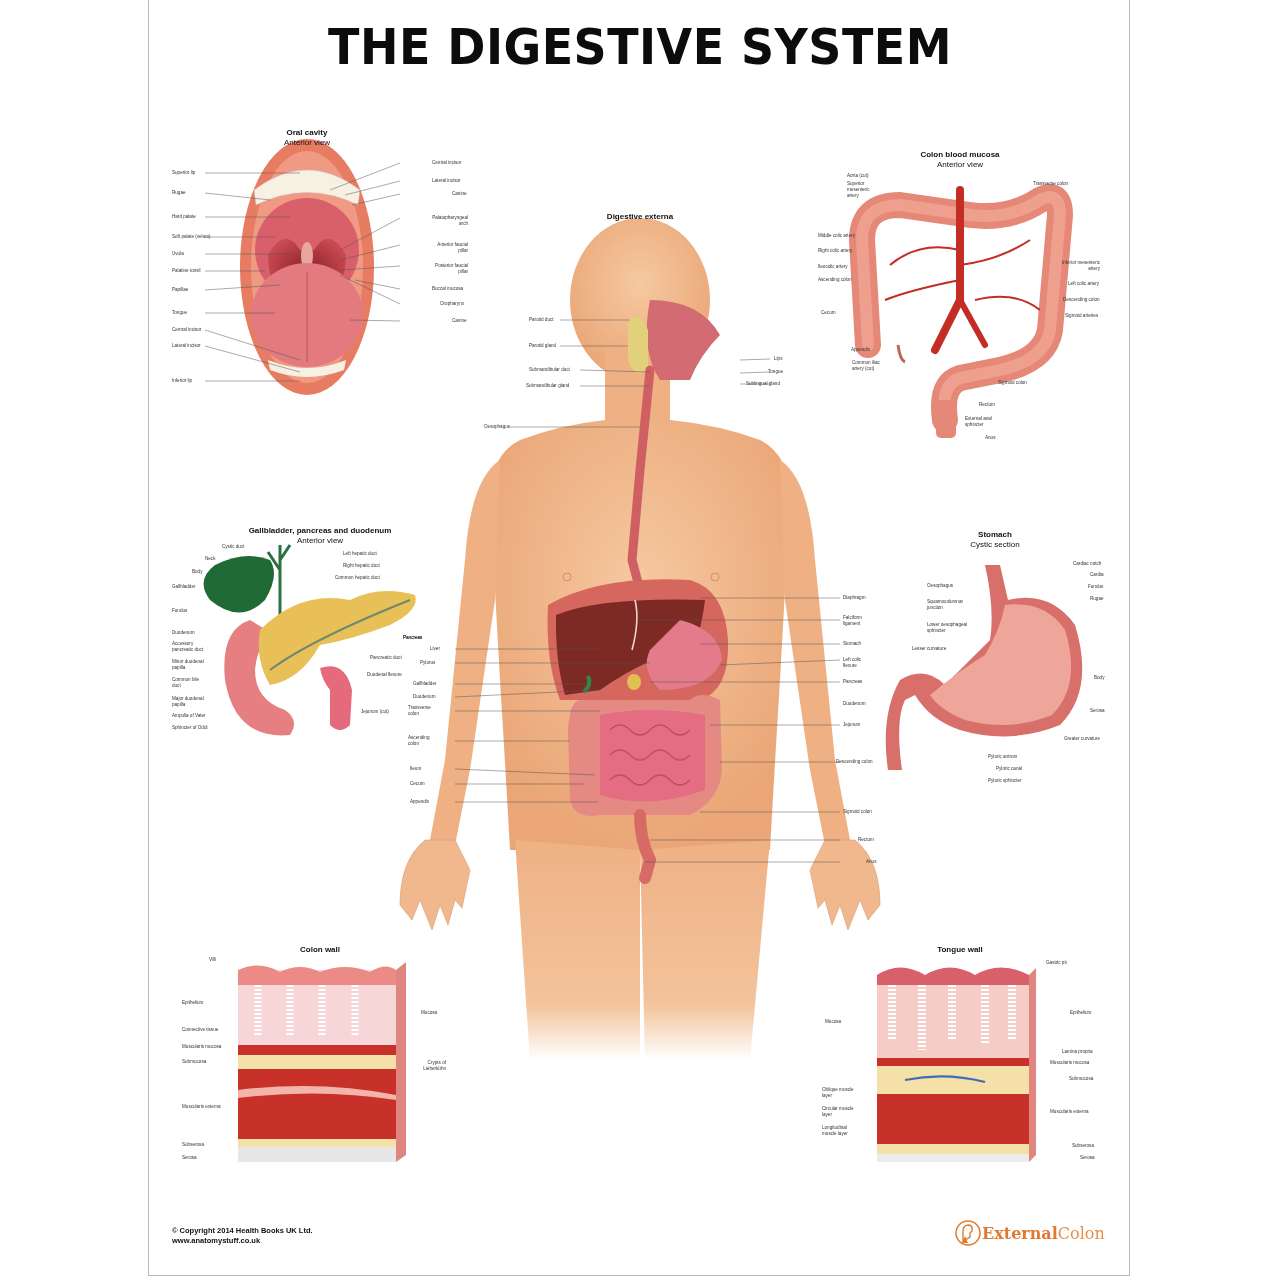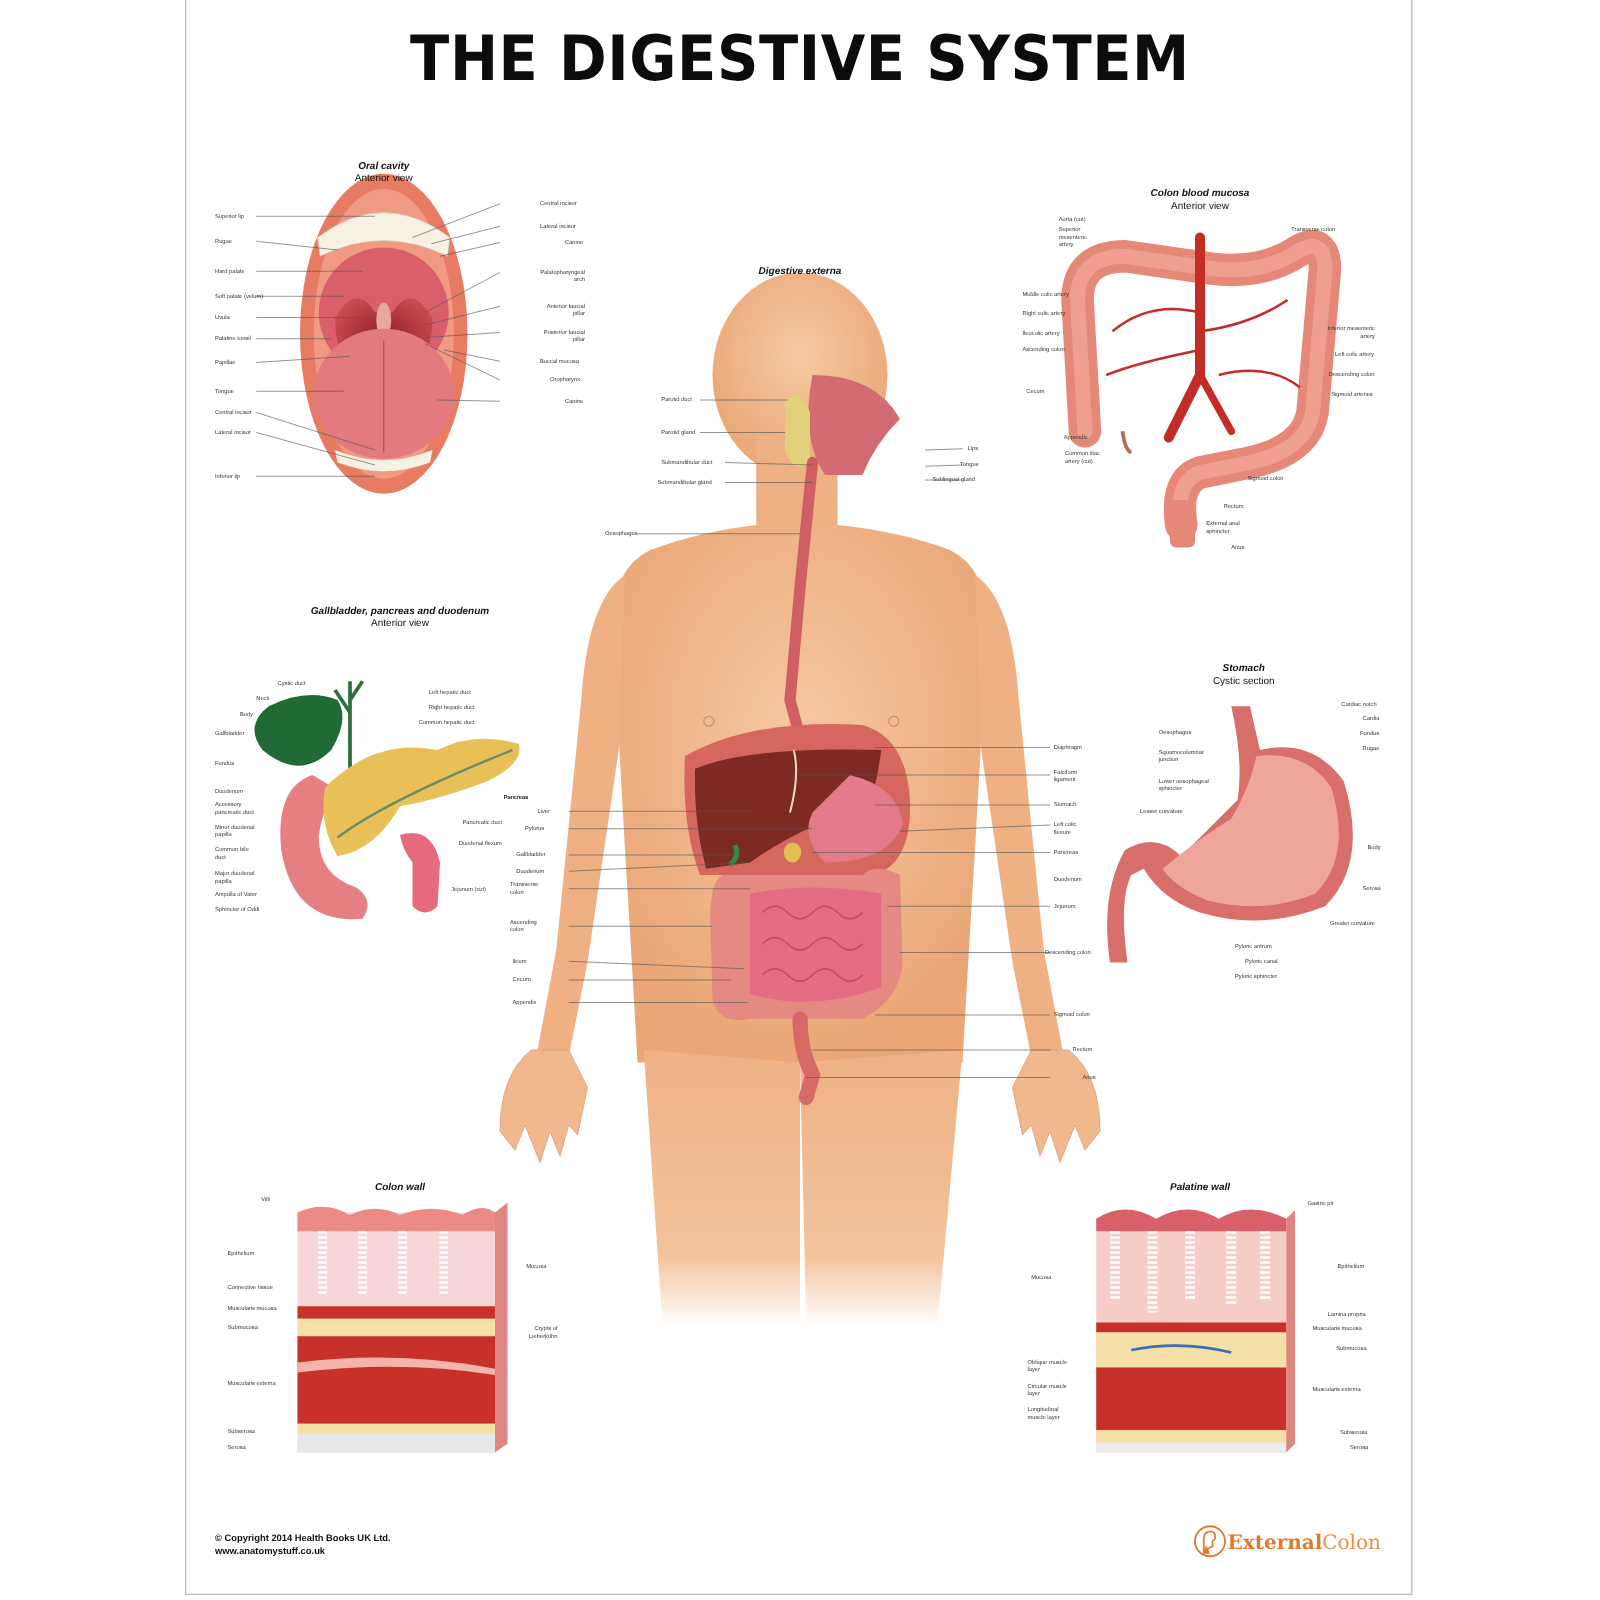--- a/index.html
+++ b/index.html
@@ -1,20 +1,20 @@
 <!DOCTYPE html>
 <html><head>
 <meta charset="utf-8">
 <style>
   html,body{margin:0;padding:0;background:#ffffff;}
   body{width:1280px;height:1280px;position:relative;overflow:hidden;font-family:"Liberation Sans",sans-serif;}
   .poster{position:absolute;left:148px;top:-2px;width:982px;height:1278px;background:#fff;border:1.5px solid #b9b9b9;box-sizing:border-box;}
   .title{position:absolute;left:0;top:18px;width:1280px;text-align:center;font-family:"DejaVu Sans",sans-serif;font-weight:bold;font-size:50px;letter-spacing:0.5px;color:#0c0c0c;transform:scaleX(0.92);transform-origin:center;}
   .ptitle{position:absolute;text-align:center;font-size:8px;line-height:10px;color:#111;}
-  .ptitle b{font-weight:bold;display:block;font-style:italic;}
+  .ptitle b{font-weight:bold;display:block;}
   .lbl{position:absolute;font-size:4.6px;color:#333;white-space:nowrap;line-height:6px;}
   svg.layer{position:absolute;left:0;top:0;}
   .footer{position:absolute;left:172px;top:1226px;font-size:7.5px;line-height:10px;color:#111;font-weight:bold;}
   .footer span{display:block;}
   .logo{position:absolute;left:954px;top:1219px;height:28px;display:flex;align-items:center;}
   .logo-text-a{font-family:"DejaVu Serif",serif;font-weight:bold;font-size:16px;color:#e07a30;}
   .logo-text-b{font-family:"DejaVu Serif",serif;font-size:16px;color:#e8904a;}
 </style>
 </head>
 <body>
@@ -195,33 +195,33 @@
   <b>Oral cavity</b>
   <span>Anterior view</span>
 </div>
 <div class="ptitle" style="left:590px;top:212px;width:100px;">
   <b>Digestive externa</b>
 </div>
 <div class="ptitle" style="left:900px;top:150px;width:120px;">
   <b>Colon blood mucosa</b>
   <span>Anterior view</span>
 </div>
-<div class="ptitle" style="left:220px;top:484px;width:200px;">
+<div class="ptitle" style="left:220px;top:526px;width:200px;">
   <b>Gallbladder, pancreas and duodenum</b>
   <span>Anterior view</span>
 </div>
 <div class="ptitle" style="left:950px;top:530px;width:90px;">
   <b>Stomach</b>
   <span>Cystic section</span>
 </div>
 <div class="ptitle" style="left:280px;top:945px;width:80px;">
   <b>Colon wall</b>
 </div>
 <div class="ptitle" style="left:915px;top:945px;width:90px;">
-  <b>Palatine wall</b>
+  <b>Tongue wall</b>
 </div>
 
 <div>
   <div class="lbl" style="left:172px;top:170px">Superior lip</div>
   <div class="lbl" style="left:172px;top:190px">Rugae</div>
   <div class="lbl" style="left:172px;top:214px">Hard palate</div>
   <div class="lbl" style="left:172px;top:234px">Soft palate (velum)</div>
   <div class="lbl" style="left:172px;top:251px">Uvula</div>
   <div class="lbl" style="left:172px;top:268px">Palatine tonsil</div>
   <div class="lbl" style="left:172px;top:287px">Papillae</div>

